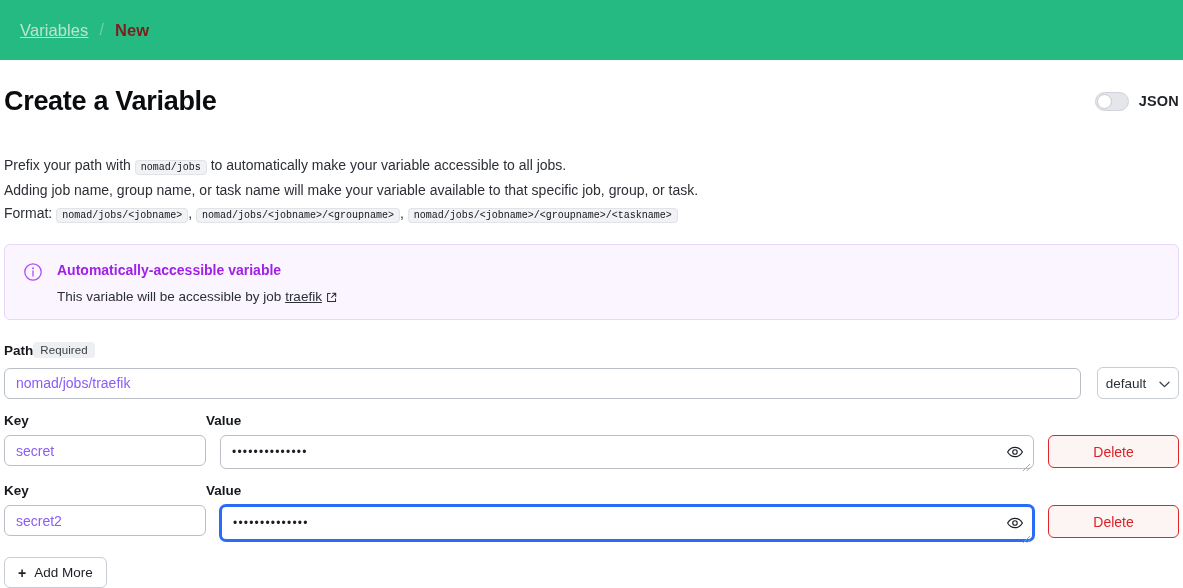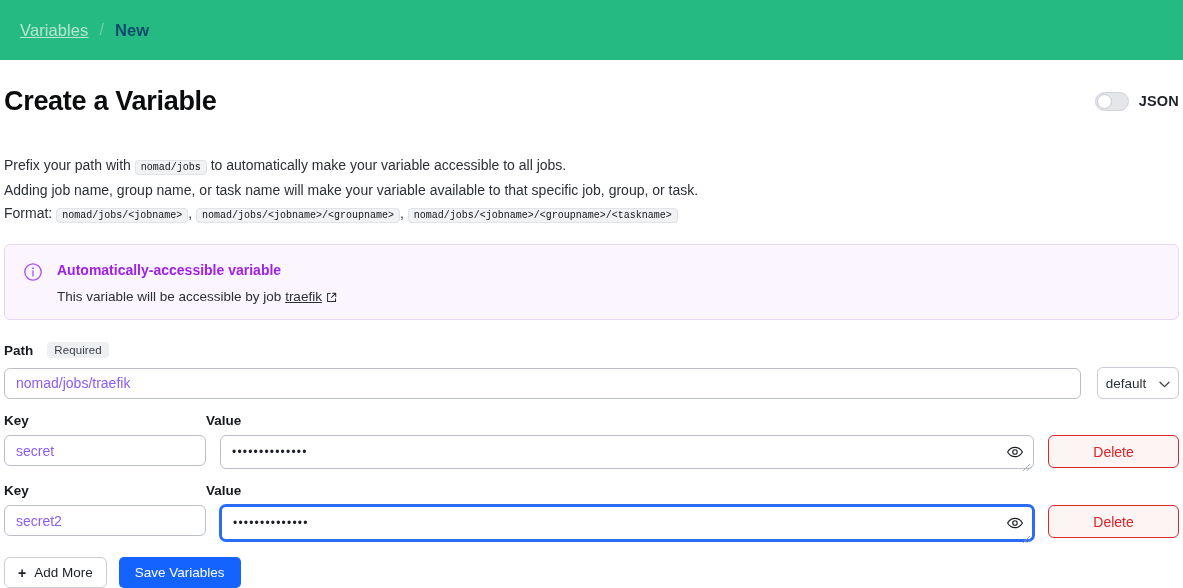--- a/index.html
+++ b/index.html
@@ -29,21 +29,21 @@
     color: #b9e6d3;
     letter-spacing: .1px;
   }
   .crumb-sep {
     color: #6fd0a9;
     font-size: 16px;
     margin: 0 11px;
   }
   .crumb-current {
     font-size: 16.5px;
-    color: #0c4a6e;
+    color: #7f1d1d;
     font-weight: 700;
     letter-spacing: .1px;
   }
 
   
   .page {
     padding: 0 4px;
   }
 
   .title-row {
@@ -150,21 +150,21 @@
     margin-left: 4px;
   }
 
   
   .field-label {
     font-size: 13.5px;
     font-weight: 700;
     color: #15181d;
     display: flex;
     align-items: center;
-    gap: 14px;
+    gap: 0;
   }
   .req-badge {
     font-size: 11.5px;
     font-weight: 400;
     color: #3b4046;
     background: #eeeff1;
     border-radius: 4px;
     padding: 2px 7px;
     letter-spacing: .1px;
   }
@@ -439,16 +439,15 @@
       </div>
       <button class="delete-btn">Delete</button>
     </div>
   </div>
 
   <div class="actions">
     <button class="add-more-btn">
       <span class="plus-icon">+</span>
       <span>Add More</span>
     </button>
-    <button class="save-btn">Save Variables</button>
   </div>
 
 </div>
 
 </body></html>

